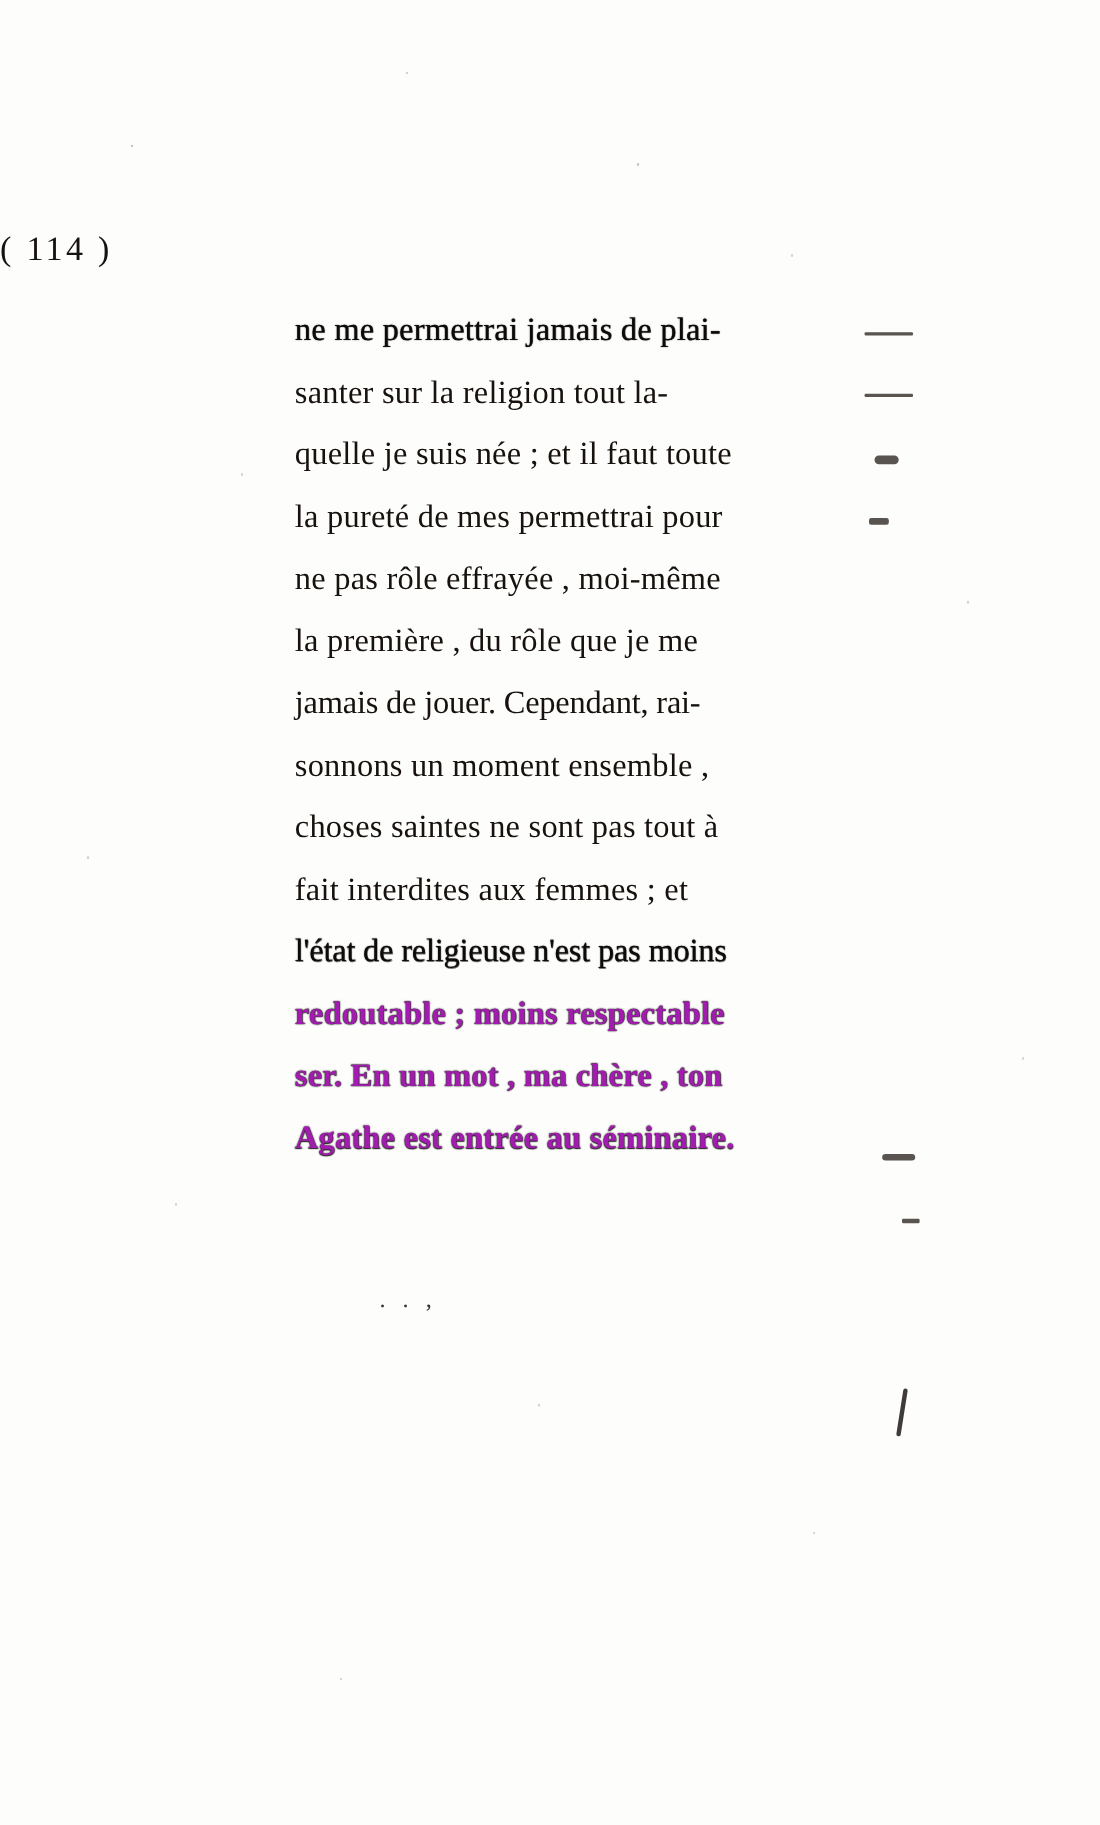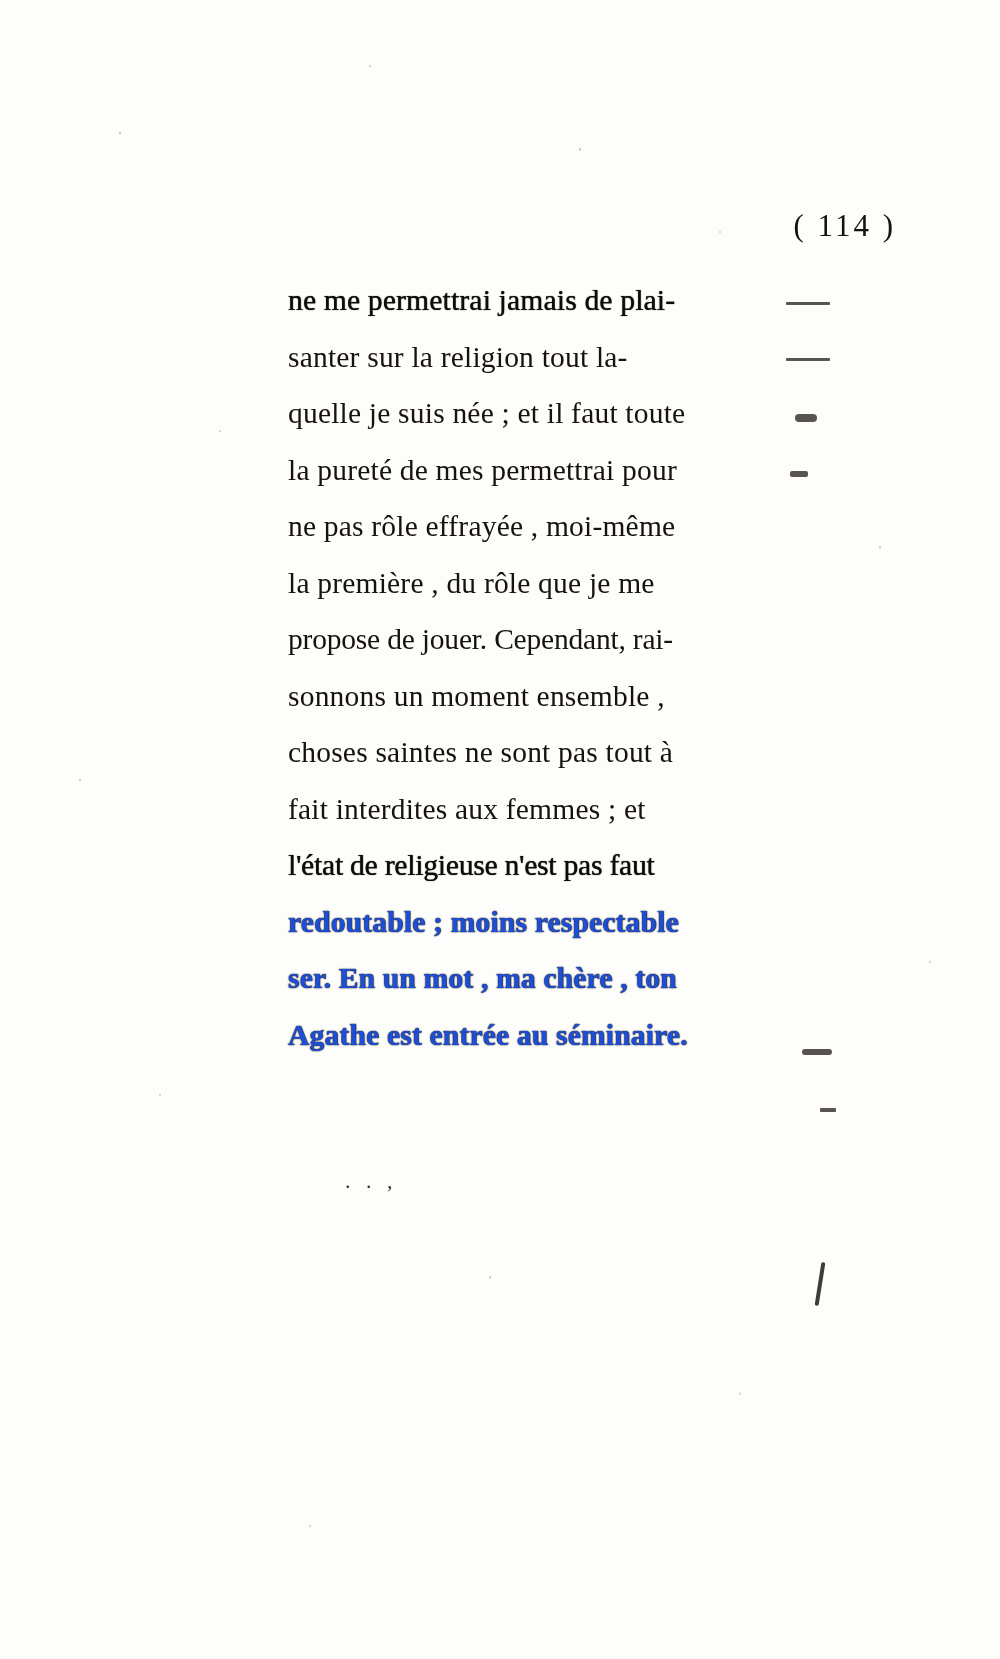--- a/index.html
+++ b/index.html
@@ -37,47 +37,47 @@
       radial-gradient(circle at 16% 66%, rgba(60,55,50,.35) 0 1.0px, transparent 1.3px),
       radial-gradient(circle at 49% 77%, rgba(60,55,50,.40) 0 1.1px, transparent 1.4px),
       radial-gradient(circle at 74% 84%, rgba(60,55,50,.35) 0 1.0px, transparent 1.3px),
       radial-gradient(circle at 31% 92%, rgba(60,55,50,.35) 0 1.0px, transparent 1.3px);
   }
   .page-number {
     position: absolute;
     top: 208px;
     left: 0;
     width: 896px;
-    text-align: right;
+    text-align: left;
     font-size: 31px;
     letter-spacing: 3px;
     color: #15120f;
     font-family: "Liberation Serif", serif;
   }
   .body-text {
     position: absolute;
     top: 272px;
-    left: 288px;
+    left: 268px;
     width: 540px;
   }
   .line {
     height: 56.5px;
     line-height: 56.5px;
     font-size: 29.5px;
     color: #17120e;
     white-space: nowrap;
     letter-spacing: .2px;
   }
   .line.tight { letter-spacing: -0.2px; }
   .smudge {
     color: #0d0b09;
     text-shadow: 0 0 1.1px rgba(20,16,12,.85), .5px .2px .6px rgba(20,16,12,.5);
   }
   .heavy {
-    color: #1d4ed8;
+    color: #a21caf;
     font-weight: 600;
     text-shadow: 0 0 1.6px rgba(10,9,8,.9), .6px .3px .9px rgba(10,9,8,.65), -.4px .2px .8px rgba(10,9,8,.5);
   }
   
   .bleed {
     position: absolute;
     background: #2a2420;
     opacity: .78;
     border-radius: 1px;
   }
@@ -118,25 +118,25 @@
     <span>( 114 )</span>
   </div>
 
   <div class="body-text">
     <div class="line smudge">ne me permettrai jamais de plai-</div>
     <div class="line">santer sur  la  religion  tout  la-</div>
     <div class="line">quelle je suis née ; et il faut toute</div>
     <div class="line">la pureté de mes permettrai pour</div>
     <div class="line">ne pas rôle effrayée , moi-même</div>
     <div class="line">la  première , du  rôle  que  je  me</div>
-    <div class="line tight">propose de jouer. Cependant, rai-</div>
+    <div class="line tight">jamais de jouer. Cependant, rai-</div>
     <div class="line">sonnons  un  moment  ensemble ,</div>
     <div class="line">choses saintes ne sont pas tout à</div>
     <div class="line">fait  interdites  aux  femmes ; et</div>
-    <div class="line smudge tight">l'état de religieuse n'est pas faut</div>
+    <div class="line smudge tight">l'état de religieuse n'est pas moins</div>
     <div class="line heavy">redoutable ;  moins  respectable</div>
     <div class="line heavy">ser. En un mot , ma chère , ton</div>
     <div class="line heavy">Agathe est entrée au séminaire.</div>
   </div>
 
   <div class="bleed dash-1"></div>
   <div class="bleed dash-2"></div>
   <div class="bleed dash-3"></div>
   <div class="bleed dash-4"></div>
   <div class="bleed dash-5"></div>

